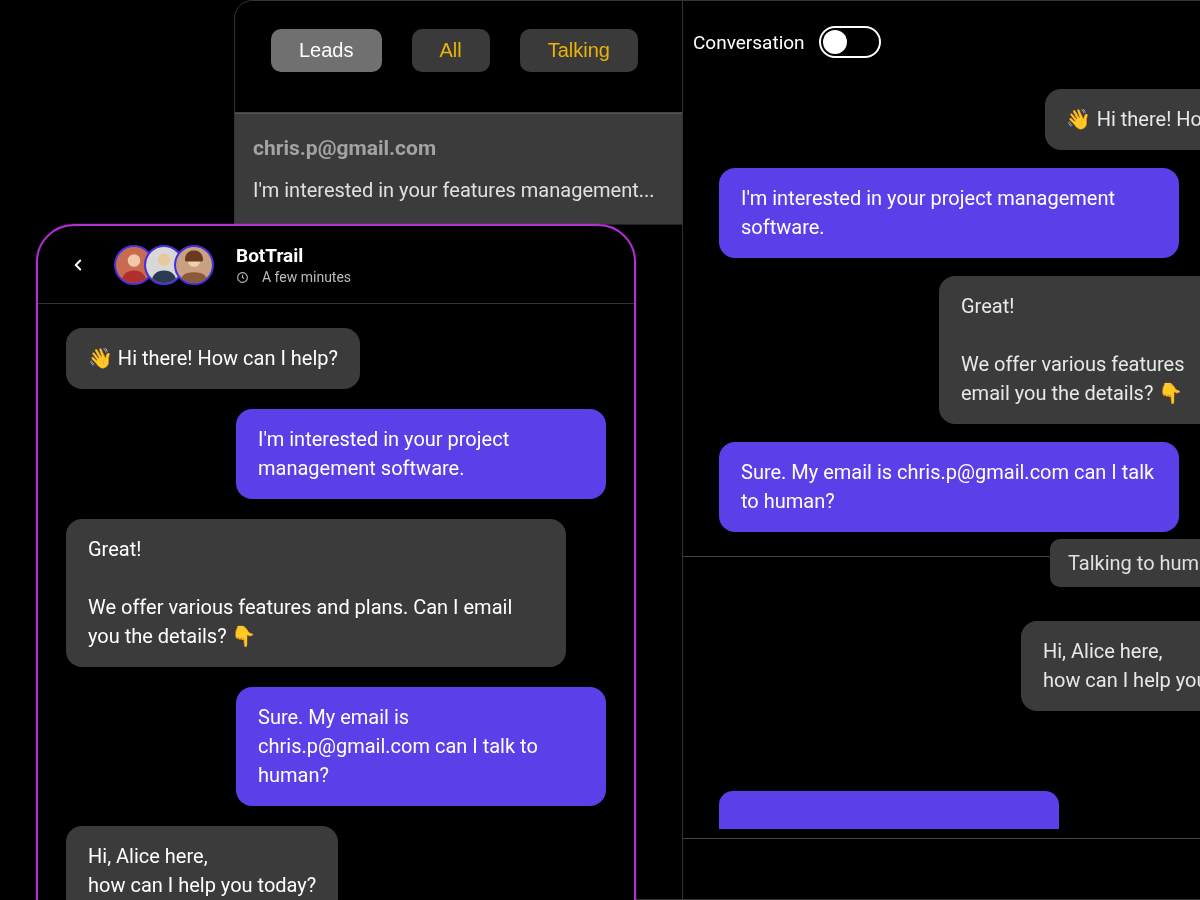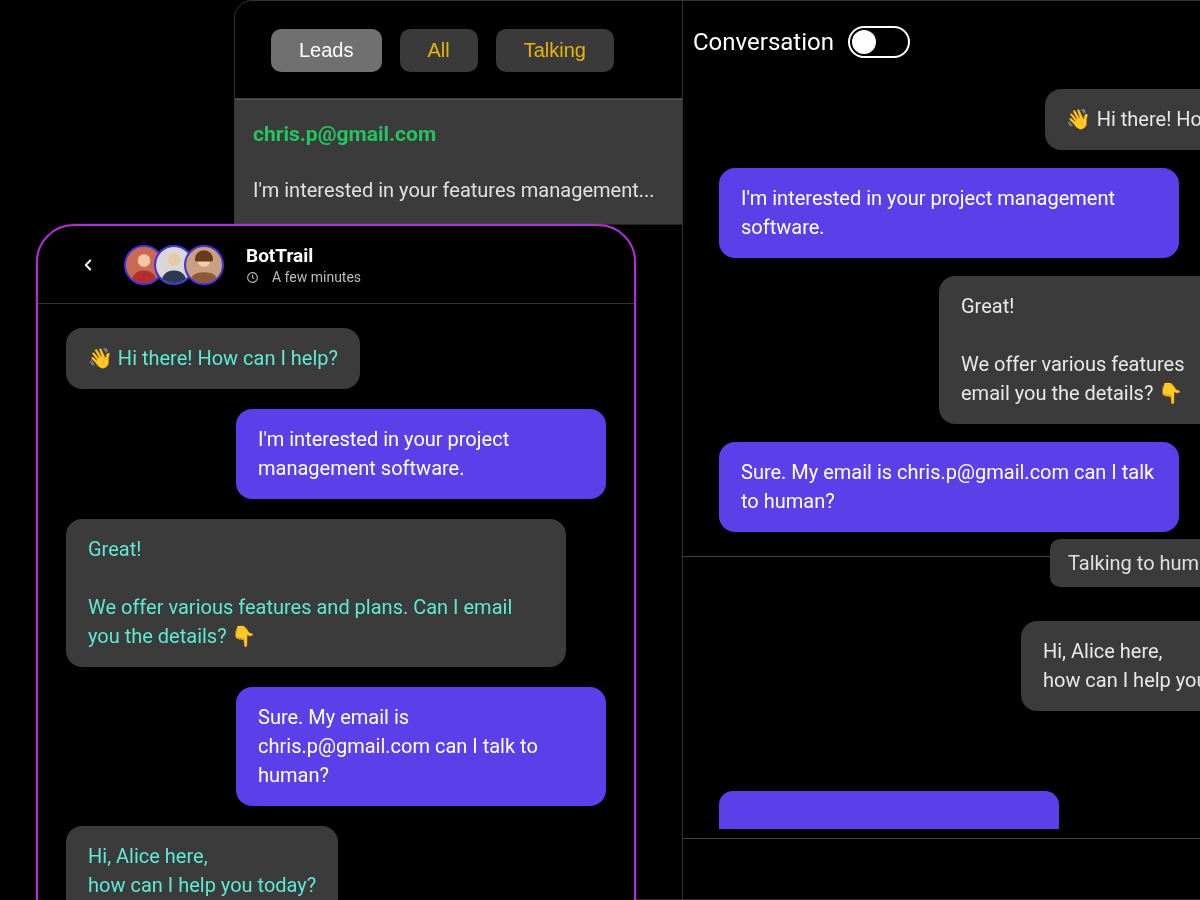--- a/index.html
+++ b/index.html
@@ -29,22 +29,22 @@
 
   
   .inbox-col {
     width: 448px;
     border-right: 1px solid #333;
     display: flex;
     flex-direction: column;
   }
   .inbox-tabs {
     display: flex;
-    gap: 18px;
-    padding: 28px 36px 26px;
+    gap: 30px;
+    padding: 28px 36px 40px;
   }
   .inbox-tab {
     background: #3a3a3a;
     color: #eab308;
     border-radius: 10px;
     padding: 10px 28px;
     font-size: 20px;
     border: none;
     cursor: pointer;
   }
@@ -58,22 +58,22 @@
   }
   .inbox-item {
     background: #3b3b3b;
     padding: 22px 18px 22px 18px;
     border-top: 1px solid #555;
     border-bottom: 1px solid #222;
   }
   .inbox-item-email {
     font-weight: 700;
     font-size: 21px;
-    color: #22c55e;
-    margin-bottom: 32px;
+    color: #a3a3a3;
+    margin-bottom: 18px;
   }
   .inbox-item-preview {
     font-size: 20px;
     color: #e0e0e0;
     white-space: nowrap;
     overflow: hidden;
     text-overflow: ellipsis;
   }
 
   
@@ -83,21 +83,21 @@
     flex-direction: column;
     position: relative;
   }
   .convo-header {
     display: flex;
     align-items: center;
     gap: 14px;
     padding: 25px 10px;
   }
   .convo-header-title {
-    font-size: 24px;
+    font-size: 19px;
     font-weight: 400;
     color: #fff;
   }
   .toggle {
     width: 62px;
     height: 32px;
     border: 2px solid #fff;
     border-radius: 999px;
     position: relative;
     background: transparent;
@@ -188,21 +188,21 @@
     overflow: hidden;
     display: flex;
     flex-direction: column;
     z-index: 10;
     box-shadow: 0 0 0 1px rgba(176,48,208,0.2);
   }
   .widget-header {
     display: flex;
     align-items: center;
     gap: 14px;
-    padding: 18px 24px 18px 38px;
+    padding: 18px 24px 18px 28px;
     border-bottom: 1px solid #333;
   }
   .back-btn {
     background: none;
     border: none;
     cursor: pointer;
     width: 24px;
     height: 24px;
     display: flex;
     align-items: center;
@@ -255,21 +255,21 @@
   .wbubble {
     padding: 16px 22px;
     border-radius: 16px;
     font-size: 20px;
     line-height: 1.45;
     max-width: 490px;
     white-space: pre-line;
   }
   .wbubble.bot {
     background: #3b3b3b;
-    color: #5eead4;
+    color: #ffffff;
     align-self: flex-start;
   }
   .wbubble.user {
     background: #5b3fe8;
     color: #fff;
     align-self: flex-end;
   }
 </style>
 </head>
 <body>

